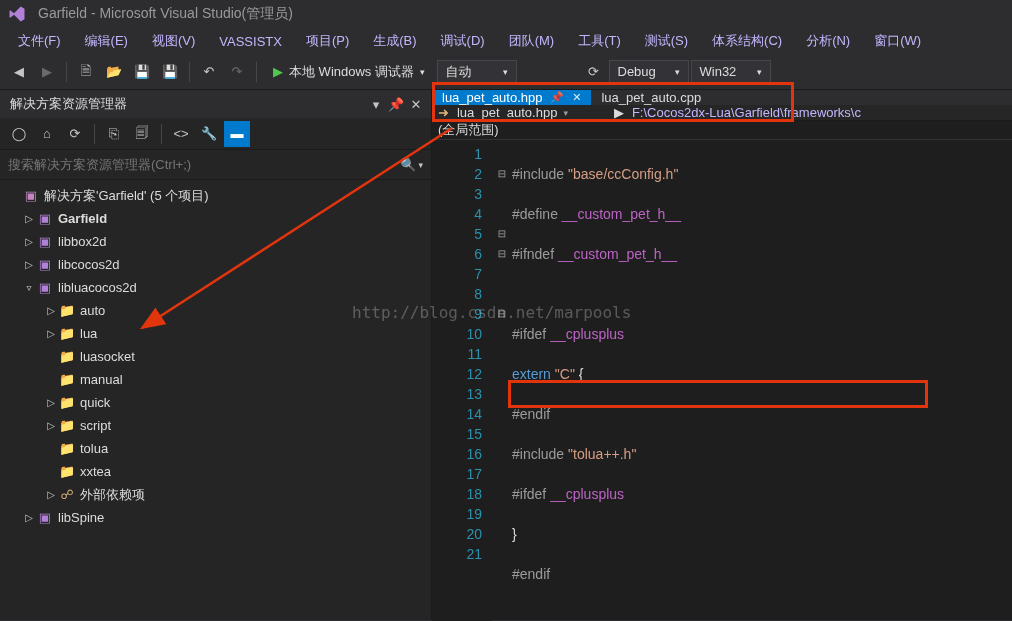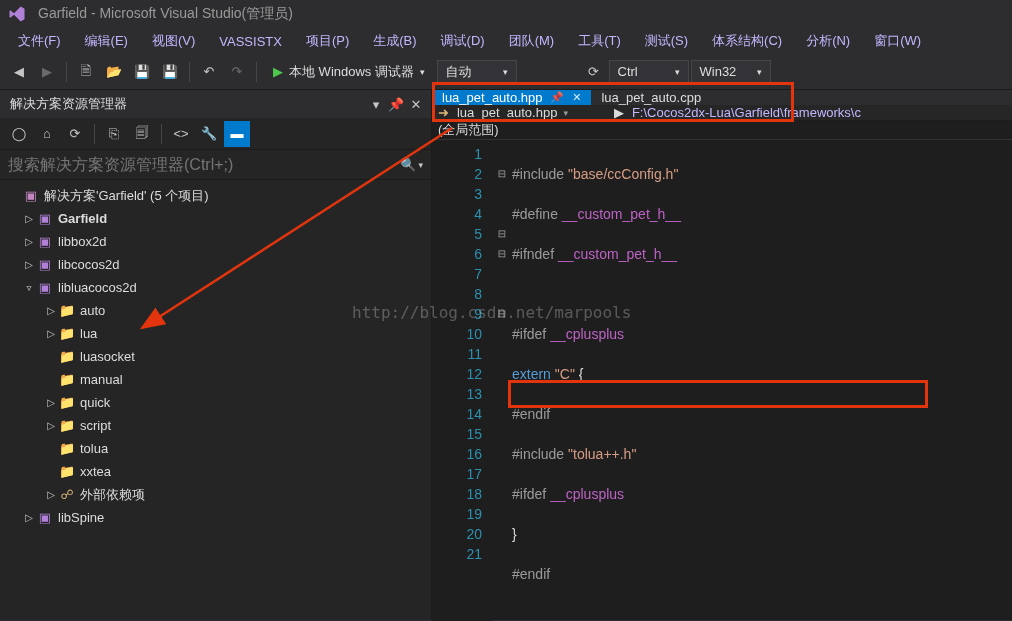--- a/index.html
+++ b/index.html
@@ -29,21 +29,21 @@
 
 
 .sepanel { width:432px; background:#252526; display:flex; flex-direction:column; border-right:1px solid #1b1b1c; }
 .sepanel .panehdr { height:28px; background:#2d2d30; display:flex; align-items:center; justify-content:space-between; padding:0 6px 0 10px; color:#dcdcdc; }
 .sepanel .panehdr .pane-actions { display:flex; gap:2px; }
 .sepanel .panehdr .pane-actions span { width:18px; height:18px; display:flex; align-items:center; justify-content:center; color:#c5c5c5; cursor:pointer; }
 .se-toolbar { height:32px; display:flex; align-items:center; padding:0 6px; gap:2px; border-bottom:1px solid #1b1b1c; }
 .se-toolbar .tbtn { width:26px; height:26px; }
 .se-toolbar .tbtn.active { background:#007acc; color:#fff; }
 .searchbox { height:30px; display:flex; align-items:center; padding:0 8px; border-bottom:1px solid #1b1b1c; }
-.searchbox input { flex:1; background:transparent; border:none; color:#dcdcdc; outline:none; font-size:16px; }
+.searchbox input { flex:1; background:transparent; border:none; color:#dcdcdc; outline:none; font-size:13px; }
 .searchbox .sicon { color:#c5c5c5; cursor:pointer; display:flex; align-items:center; gap:2px; }
 .tree { flex:1; overflow:auto; padding-top:4px; }
 .tree .node { display:flex; align-items:center; height:23px; padding-left:8px; cursor:pointer; color:#dcdcdc; }
 .tree .arrow { width:14px; height:14px; display:inline-flex; align-items:center; justify-content:center; font-size:10px; color:#c5c5c5; }
 .tree .icon { width:18px; height:16px; display:inline-flex; align-items:center; justify-content:center; margin-right:4px; }
 .tree .indent1 { padding-left:22px; }
 .tree .indent2 { padding-left:44px; }
 .tree .bold { font-weight:bold; }
 .fldr { color:#dcb67a; }
 .sln-icon { color:#c586c0; }
@@ -119,21 +119,21 @@
       <span>本地 Windows 调试器</span>
       <span style="font-size:9px">▾</span>
     </span>
     <span class="drop wide">
         <span>自动</span>
         <span style="margin-left:auto;font-size:9px">▾</span>
       </span>
     <span style="width:60px"></span>
     <span class="tbtn">⟳</span>
     <span class="drop wide">
-        <span>Ctrl</span>
+        <span>Debug</span>
         <span style="margin-left:auto;font-size:9px">▾</span>
       </span>
     <span class="drop wide">
         <span>Win32</span>
         <span style="margin-left:auto;font-size:9px">▾</span>
       </span>
   </div>
 
   <div class="mainrow">
 

